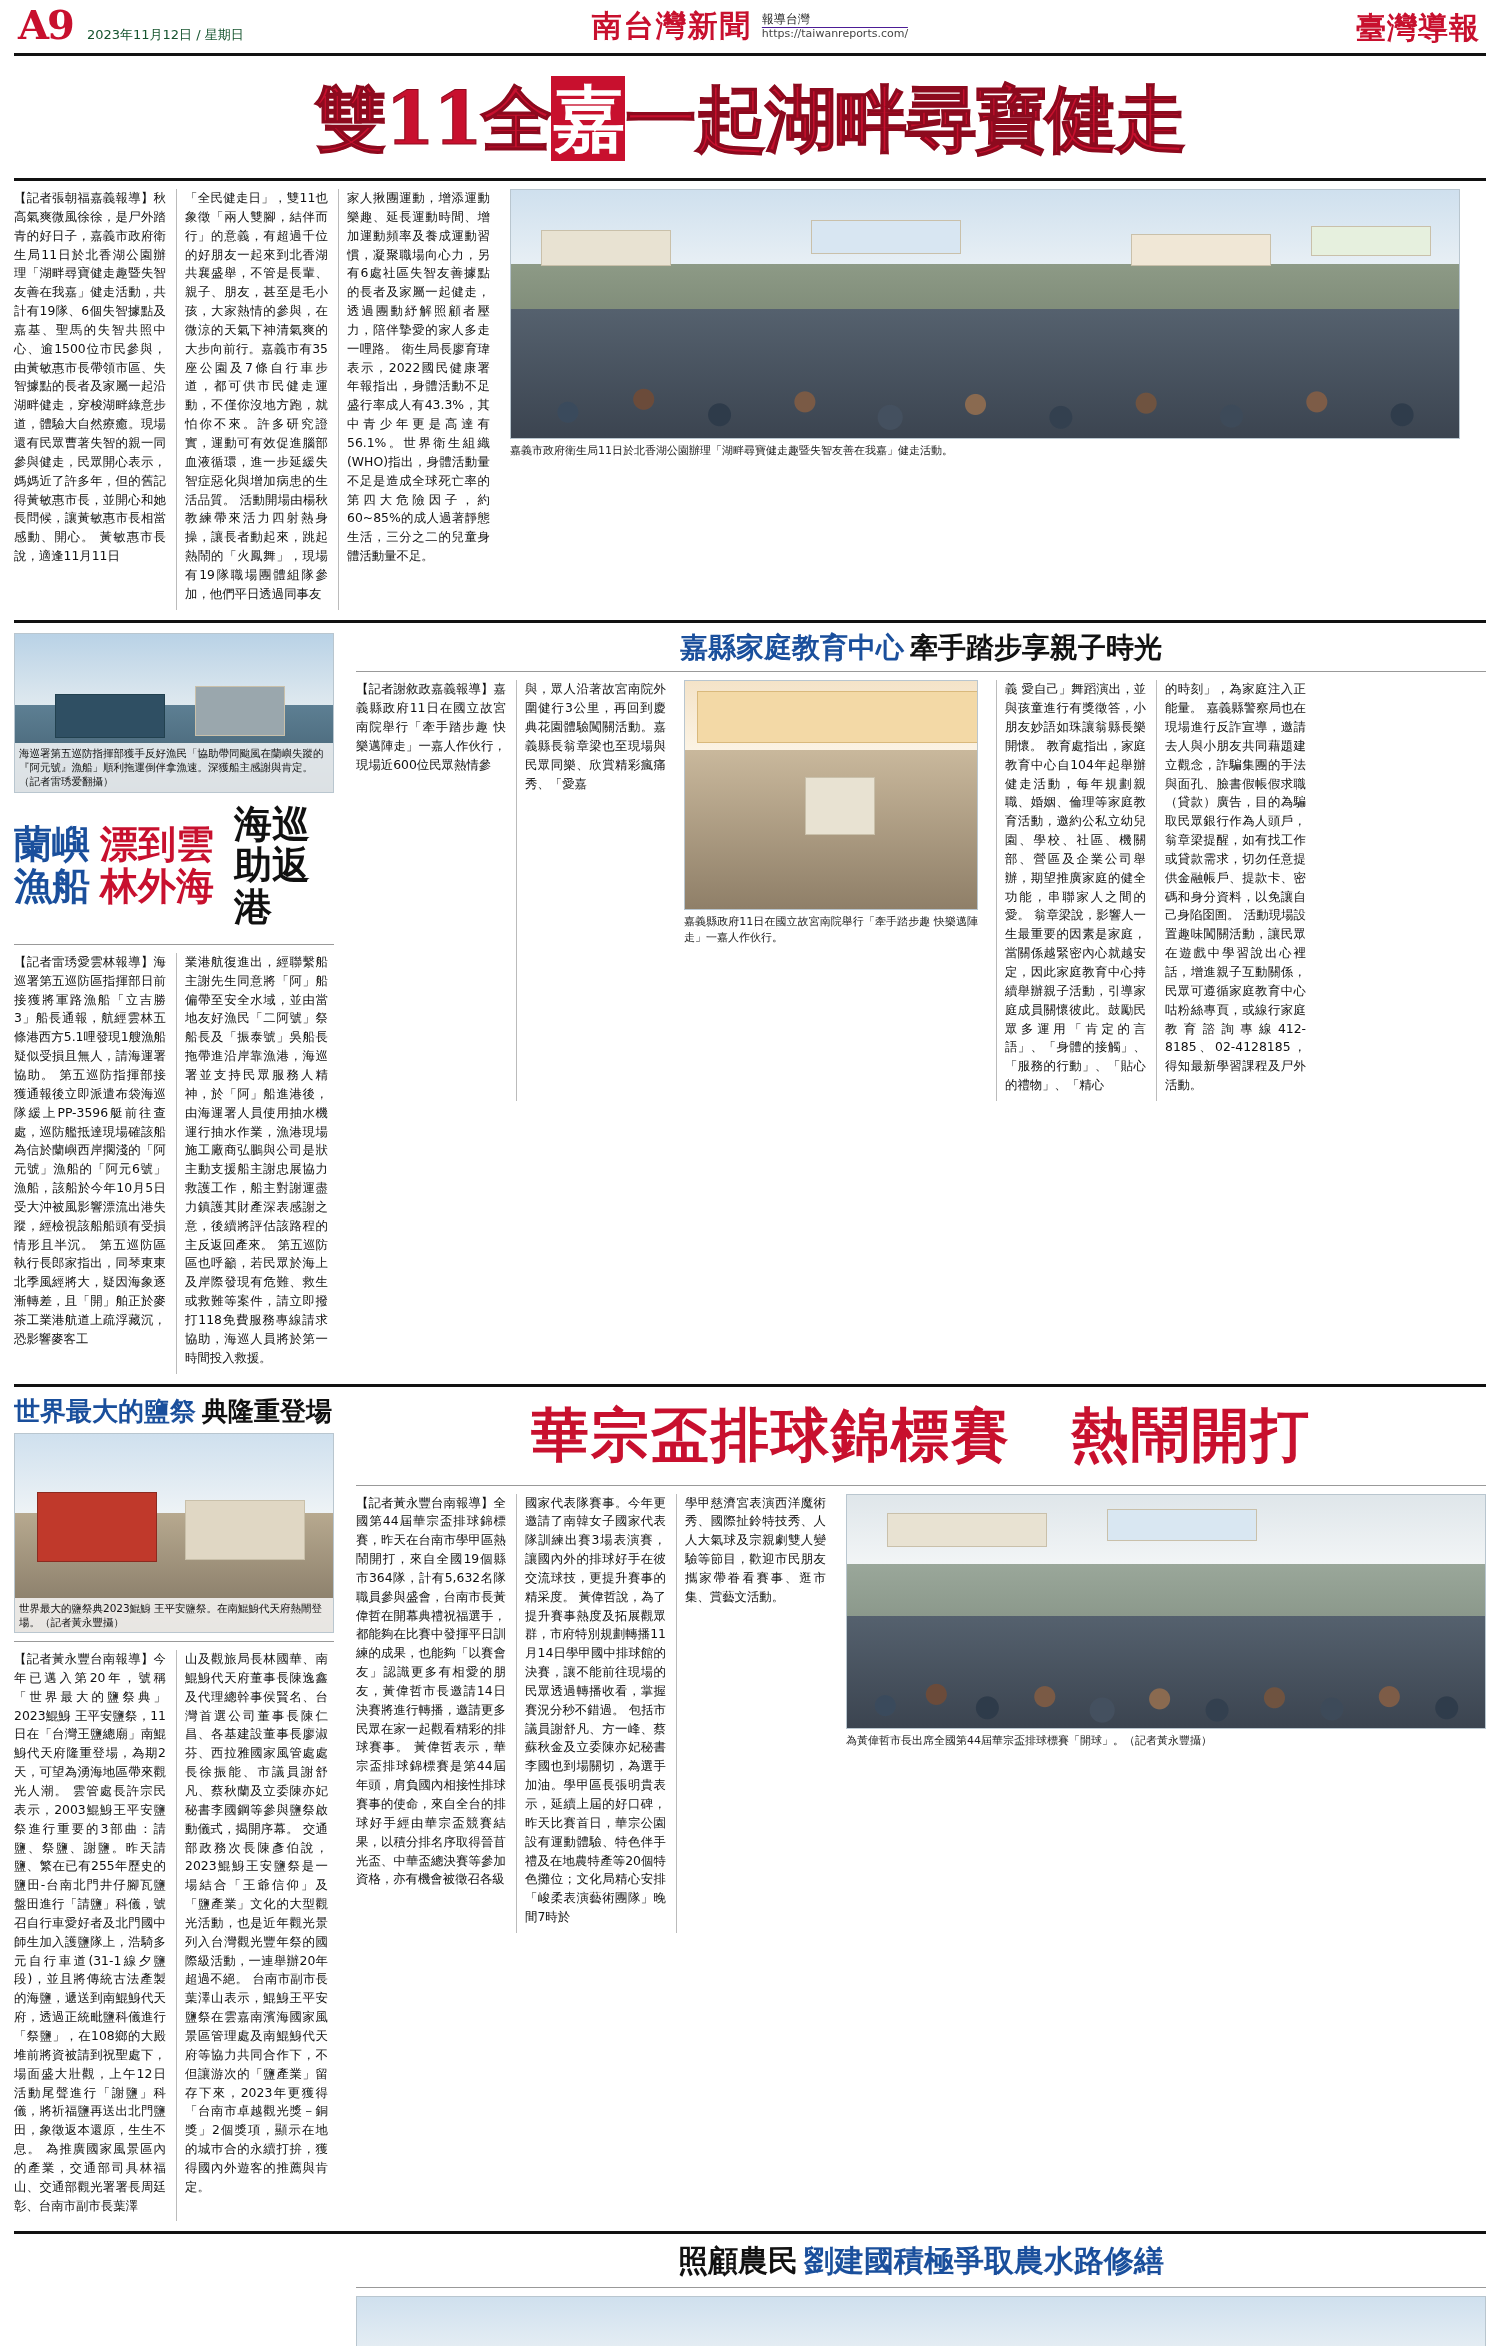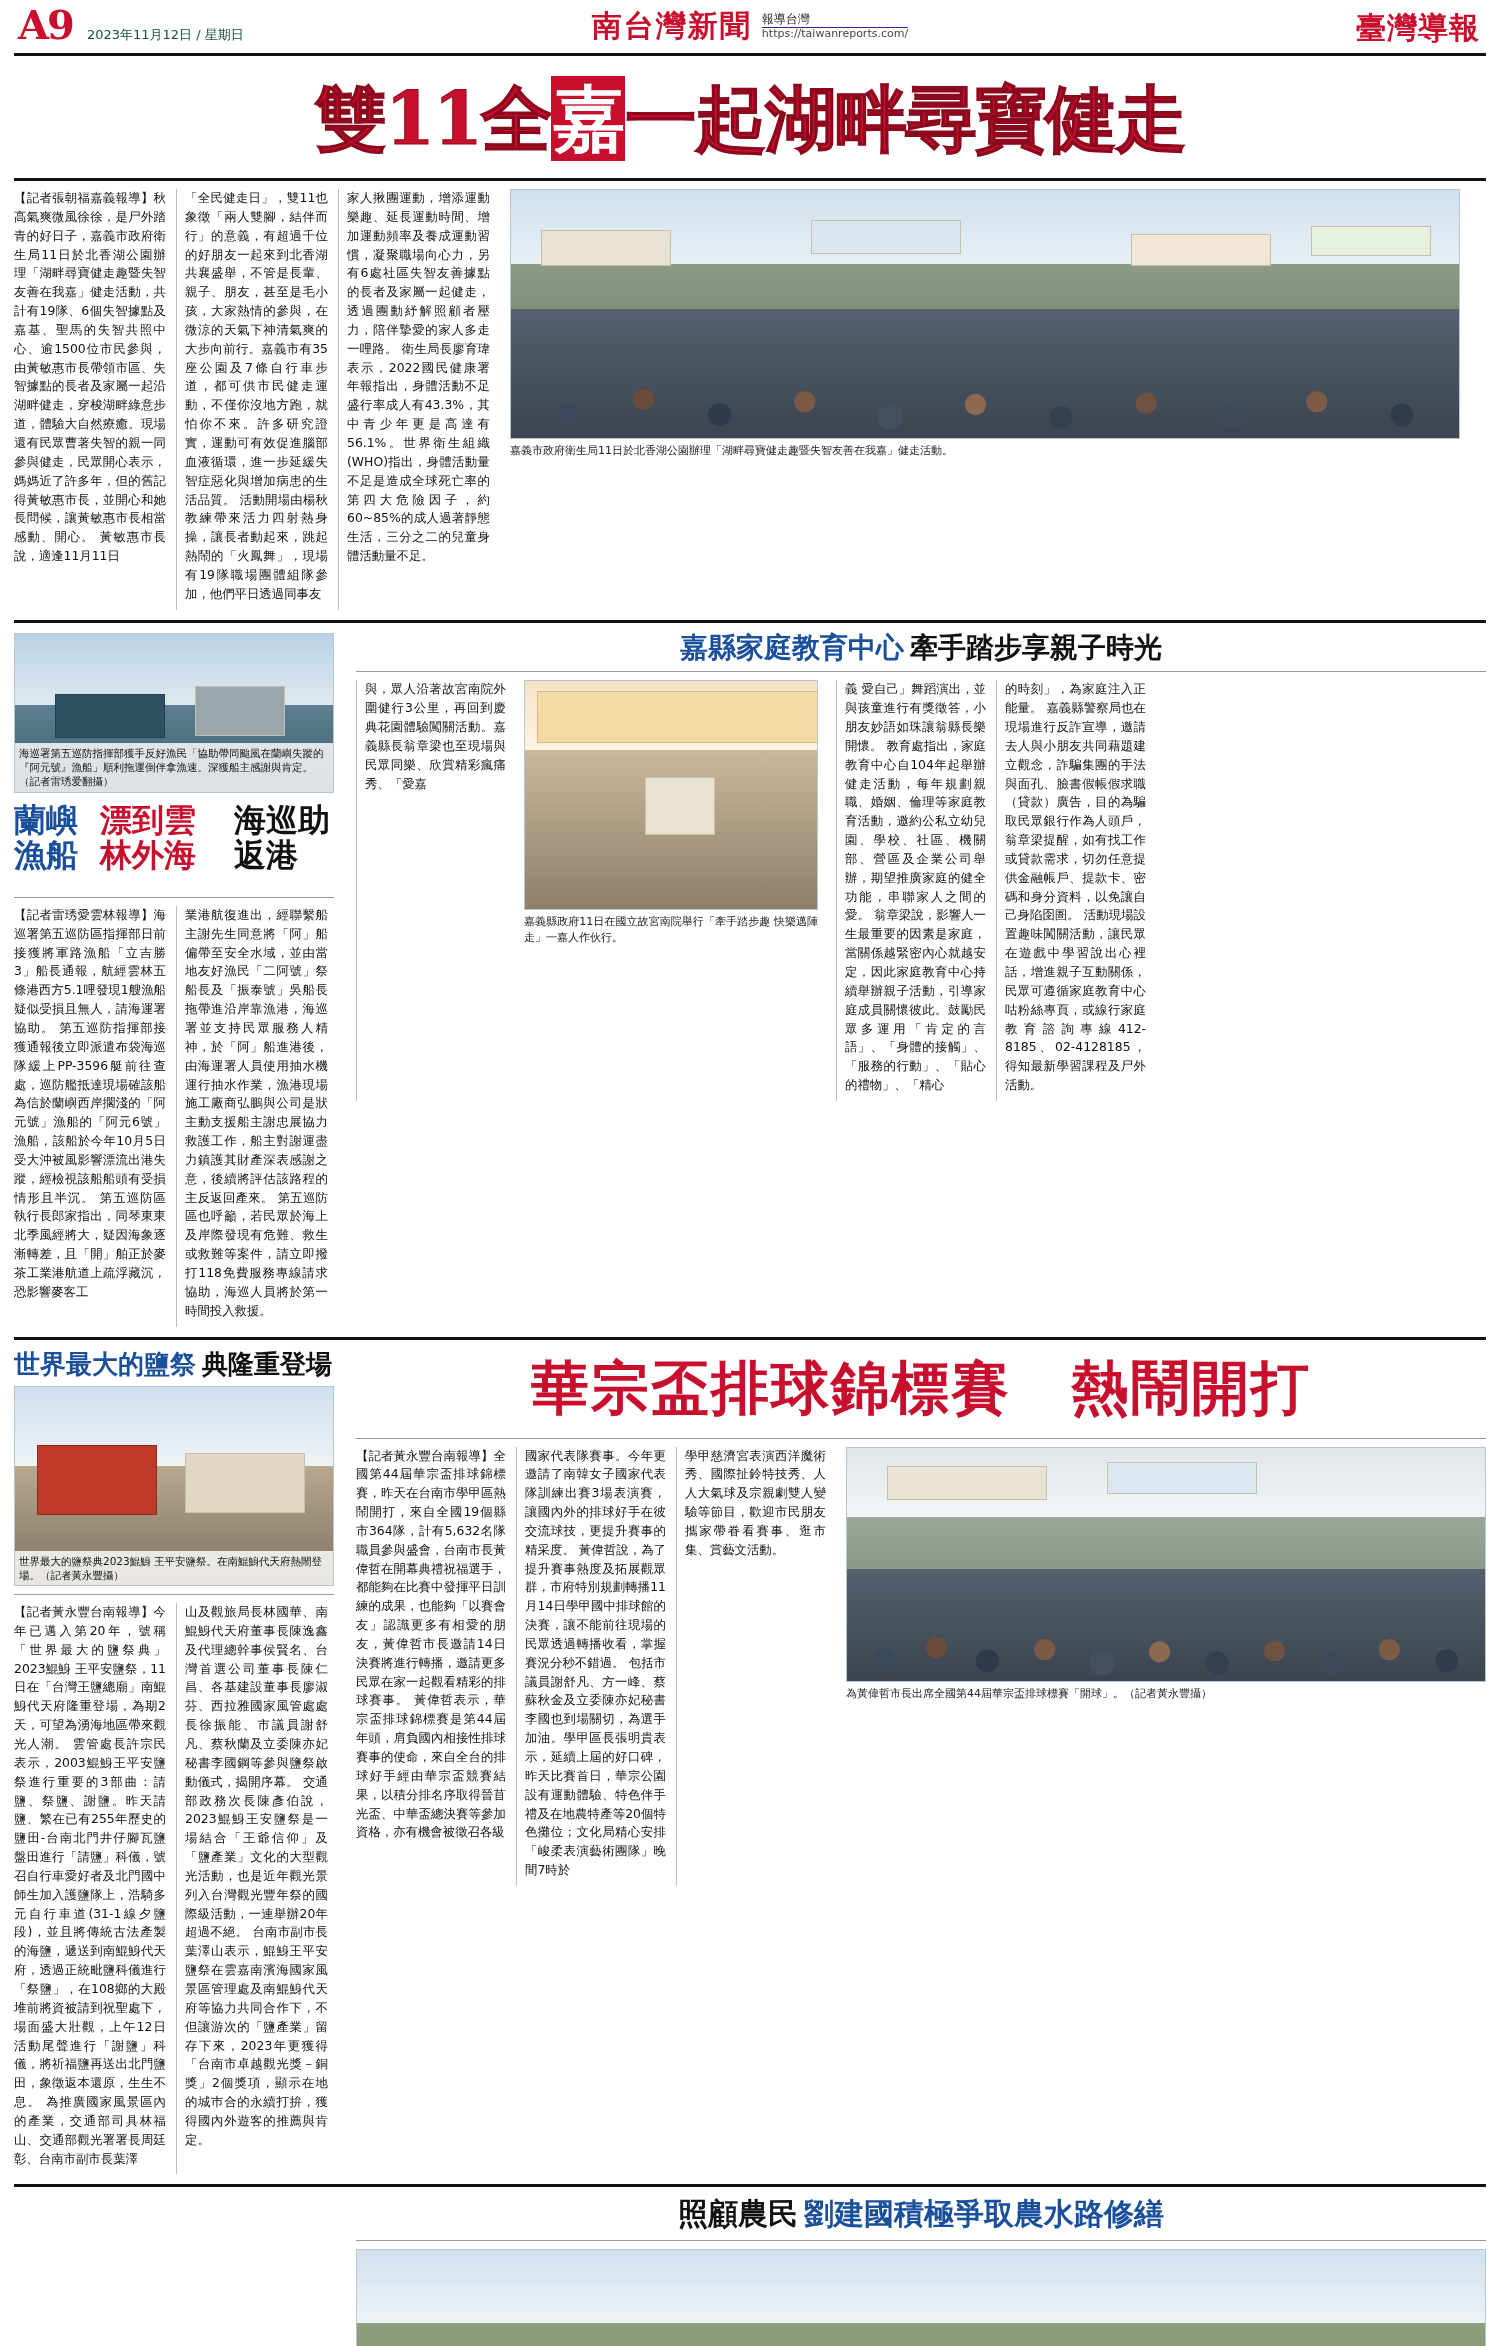--- a/index.html
+++ b/index.html
@@ -191,21 +191,21 @@
 
     <div style="flex:0 0 320px;">
       <div class="photo" style="height:160px;">
         <div class="sky" style="height:45%;background:linear-gradient(#b9d2e6,#dfe9ef);"></div>
         <div class="ground" style="height:55%;background:linear-gradient(#5d7f93,#3e5a6b);"></div>
         <div class="banner" style="left:40px;top:60px;width:110px;height:44px;background:#2f4f63;border-color:#22414f;"></div>
         <div class="banner" style="left:180px;top:52px;width:90px;height:50px;background:#9aa7ad;"></div>
         <div class="small-caption-overlay">海巡署第五巡防指揮部獲手反好漁民「協助帶同颱風在蘭嶼失蹤的『阿元號』漁船」順利拖運倒伴拿漁速。深獲船主感謝與肯定。（記者雷琇爱翻攝）</div>
       </div>
 
-      <div class="sec-head" style="font-size:32px;margin:10px 0 24px;">
+      <div class="sec-head" style="font-size:38px;margin:10px 0 16px;">
         <span class="blue">蘭嶼漁船</span>
           <span class="red">漂到雲林外海</span>
           <span class="black" style="margin-left:8px;">海巡助返港</span>
       </div>
       <div class="hr-thin"></div>
       <div class="cols">
         <div class="col" style="max-width:152px;">
           <p class="body">【記者雷琇愛雲林報導】海巡署第五巡防區指揮部日前接獲將軍路漁船「立吉勝3」船長通報，航經雲林五條港西方5.1哩發現1艘漁船疑似受損且無人，請海運署協助。
 第五巡防指揮部接獲通報後立即派遣布袋海巡隊緩上PP-3596艇前往查處，巡防艦抵達現場確該船為信於蘭嶼西岸擱淺的「阿元號」漁船的「阿元6號」漁船，該船於今年10月5日受大沖被風影響漂流出港失蹤，經檢視該船船頭有受損情形且半沉。
 第五巡防區執行長郎家指出，同琴東東北季風經將大，疑因海象逐漸轉差，且「開」舶正於麥茶工業港航道上疏浮藏沉，恐影響麥客工</p>
@@ -218,20 +218,23 @@
     </div>
 
     <div style="flex:1;padding-left:12px;">
       <div class="sec-head" style="font-size:28px;justify-content:center;text-align:right;">
         <span class="blue">嘉縣家庭教育中心</span>
           <span class="black">牽手踏步享親子時光</span>
       </div>
       <div class="hr-thin"></div>
 
       <div class="cols">
+        <div style="flex:0 0 150px;">
+          <p class="body">【記者謝敘政嘉義報導】嘉義縣政府11日在國立故宮南院舉行「牽手踏步趣 快樂邁陣走」一嘉人作伙行，現場近600位民眾熱情參</p>
+        </div>
         <div style="flex:0 0 150px;" class="vline">
           <p class="body" style="padding-left:8px;">與，眾人沿著故宮南院外圍健行3公里，再回到慶典花園體驗闖關活動。嘉義縣長翁章梁也至現場與民眾同樂、欣賞精彩瘋痛秀、「愛嘉</p>
         </div>
         <div style="flex:0 0 310px;padding:0 8px;">
           <div class="photo" style="height:230px;">
             <div class="sky" style="height:30%;background:linear-gradient(#f4e3c8,#fbf3e4);"></div>
             <div class="ground" style="height:70%;background:linear-gradient(#c9b89c,#8f7f68);"></div>
             <div class="banner" style="left:12px;top:10px;width:285px;height:52px;background:#f3d9a6;border-color:#d9b97c;"></div>
             <div class="banner" style="left:120px;top:96px;width:70px;height:58px;background:#e8e2d2;"></div>
           </div>

